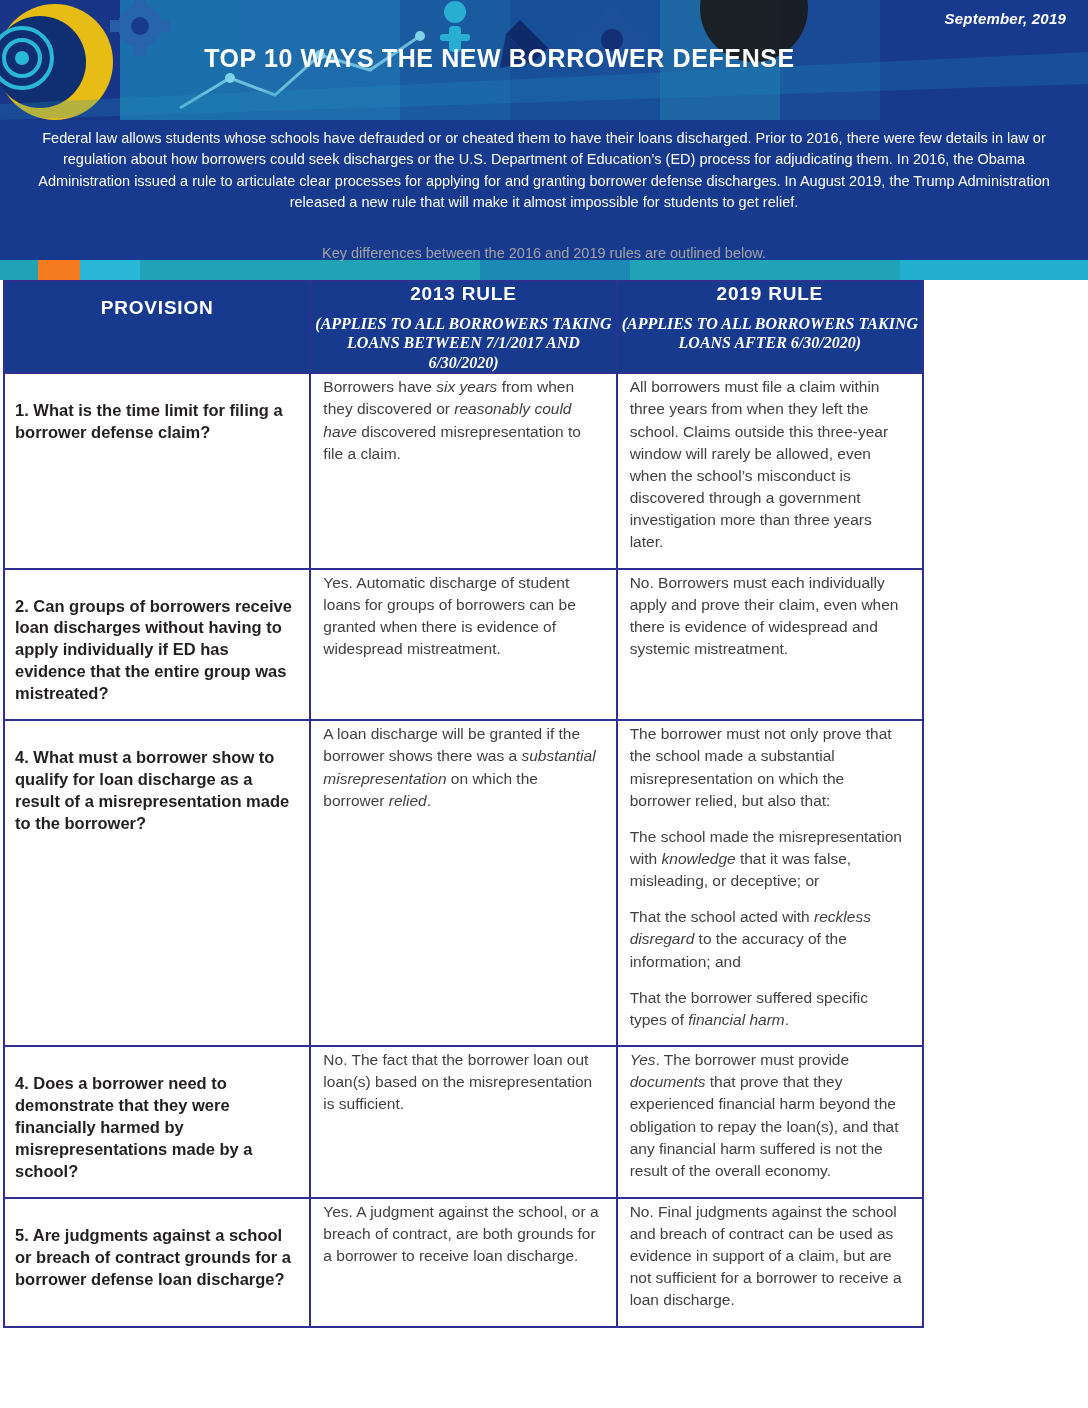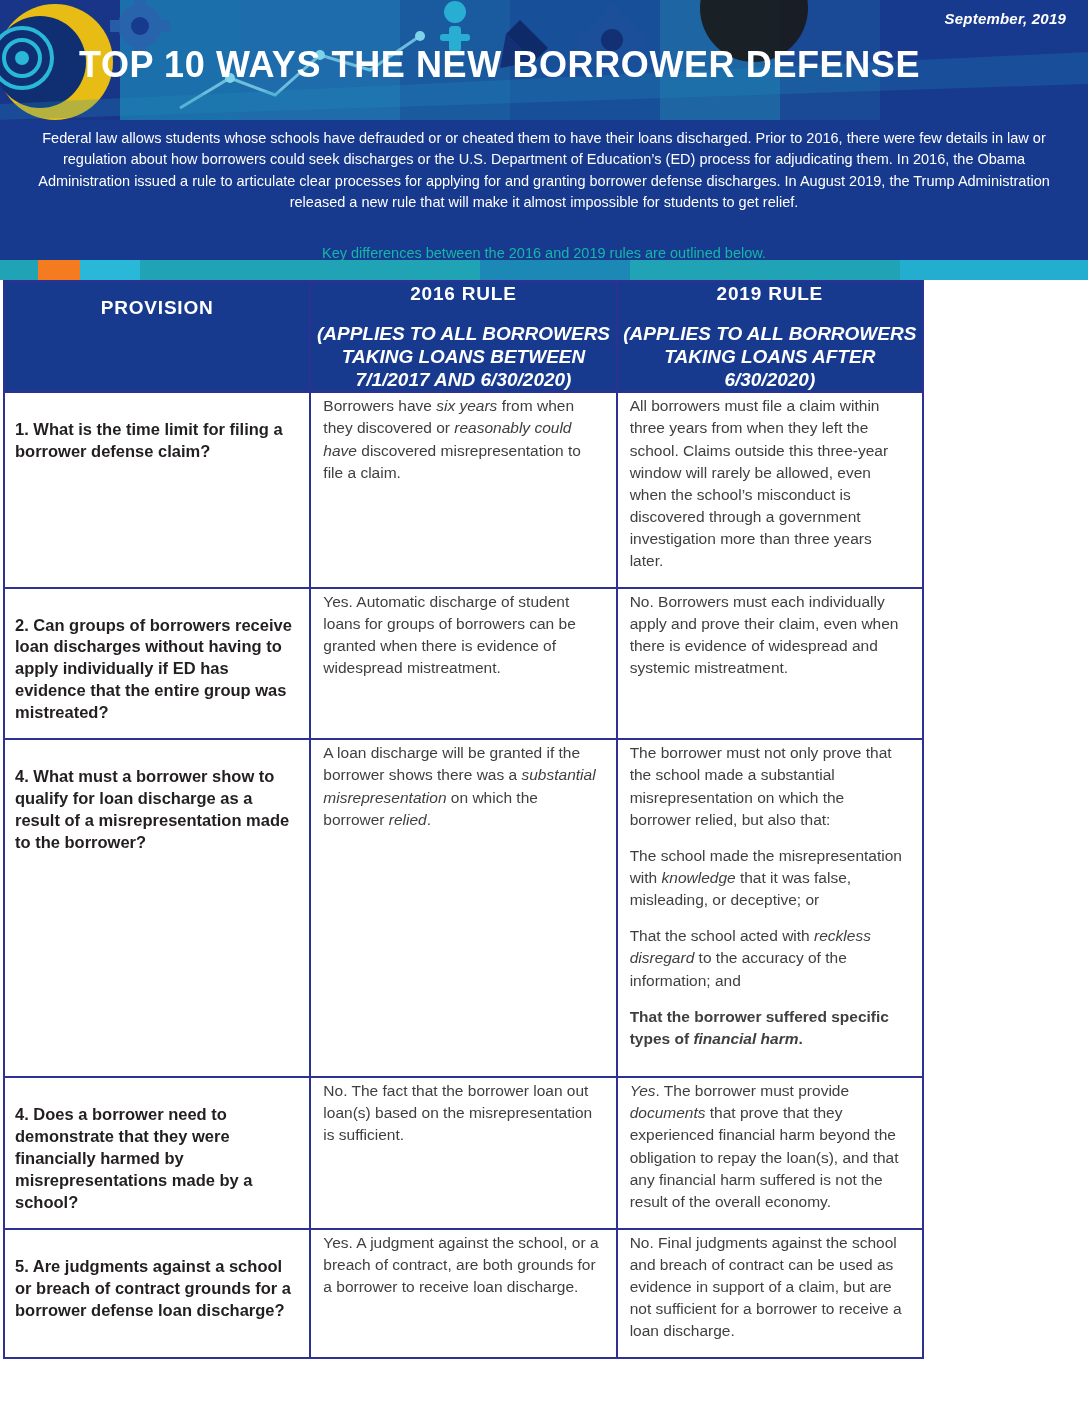--- a/index.html
+++ b/index.html
@@ -39,21 +39,21 @@
     letter-spacing: 0.2px;
     z-index: 5;
   }
   .hdr-title {
     position: absolute;
     top: 42px;
     left: 0;
     width: 999px;
     text-align: center;
     color: #ffffff;
-    font-size: 36px;
+    font-size: 25px;
     font-weight: bold;
     letter-spacing: 0.6px;
     line-height: 1.28;
     z-index: 5;
   }
   .hdr-body {
     position: absolute;
     top: 128px;
     left: 34px;
     width: 1020px;
@@ -62,21 +62,21 @@
     font-size: 14.5px;
     line-height: 1.47;
     z-index: 5;
   }
   .hdr-note {
     position: absolute;
     top: 245px;
     left: 0;
     width: 1088px;
     text-align: center;
-    color: #14b8a6;
+    color: #a3a3a3;
     font-size: 14.5px;
     z-index: 5;
   }
 
   
   .table {
     width: 921px;
     margin: 0 0 0 3px;
     border-collapse: collapse;
     table-layout: fixed;
@@ -93,45 +93,46 @@
     padding: 12px 10px 14px 10px;
     border: 2px solid #173a8f;
   }
   .th-main {
     font-size: 19px;
     font-weight: bold;
     letter-spacing: 0.8px;
     line-height: 1.25;
   }
   .th-sub {
-    font-size: 19px;
+    font-size: 16px;
     font-style: italic;
     font-weight: bold;
     line-height: 1.22;
-    margin-top: 16px;
+    margin-top: 8px;
+    font-family: Liberation Serif, serif;
   }
   .th-provision .th-main { padding-top: 14px; }
 
   td.col-prov {
     width: 318px;
     padding: 26px 12px 14px 10px;
     font-size: 16.5px;
     font-weight: bold;
     line-height: 1.33;
     color: #231f20;
   }
   td.col-rule {
     width: 382px;
     padding: 2px 14px 14px 12px;
     font-size: 15.5px;
     line-height: 1.43;
     color: #3f3f3f;
   }
   td.col-rule p { margin: 0 0 14px 0; }
-  td.col-rule p:last-child { margin-bottom: 12px; font-weight: bold; }
+  td.col-rule p:last-child { margin-bottom: 0; }
   em { font-style: italic; }
 
   .vmid { vertical-align: middle; }
 </style>
 </head>
 <body>
 
 <div class="header">
 
   <div class="header-bg">
@@ -204,21 +205,21 @@
   <div class="hdr-note">Key differences between the 2016 and 2019 rules are outlined below.</div>
 </div>
 
 <table class="table">
   <thead>
     <tr>
       <th class="th-provision">
         <div class="th-main">PROVISION</div>
       </th>
       <th>
-        <div class="th-main">2016 RULE</div>
+        <div class="th-main">2013 RULE</div>
         <div class="th-sub">(APPLIES TO ALL BORROWERS TAKING LOANS BETWEEN 7/1/2017 AND 6/30/2020)</div>
       </th>
       <th>
         <div class="th-main">2019 RULE</div>
         <div class="th-sub">(APPLIES TO ALL BORROWERS TAKING LOANS AFTER 6/30/2020)</div>
       </th>
     </tr>
   </thead>
   <tbody>
     <tr>

